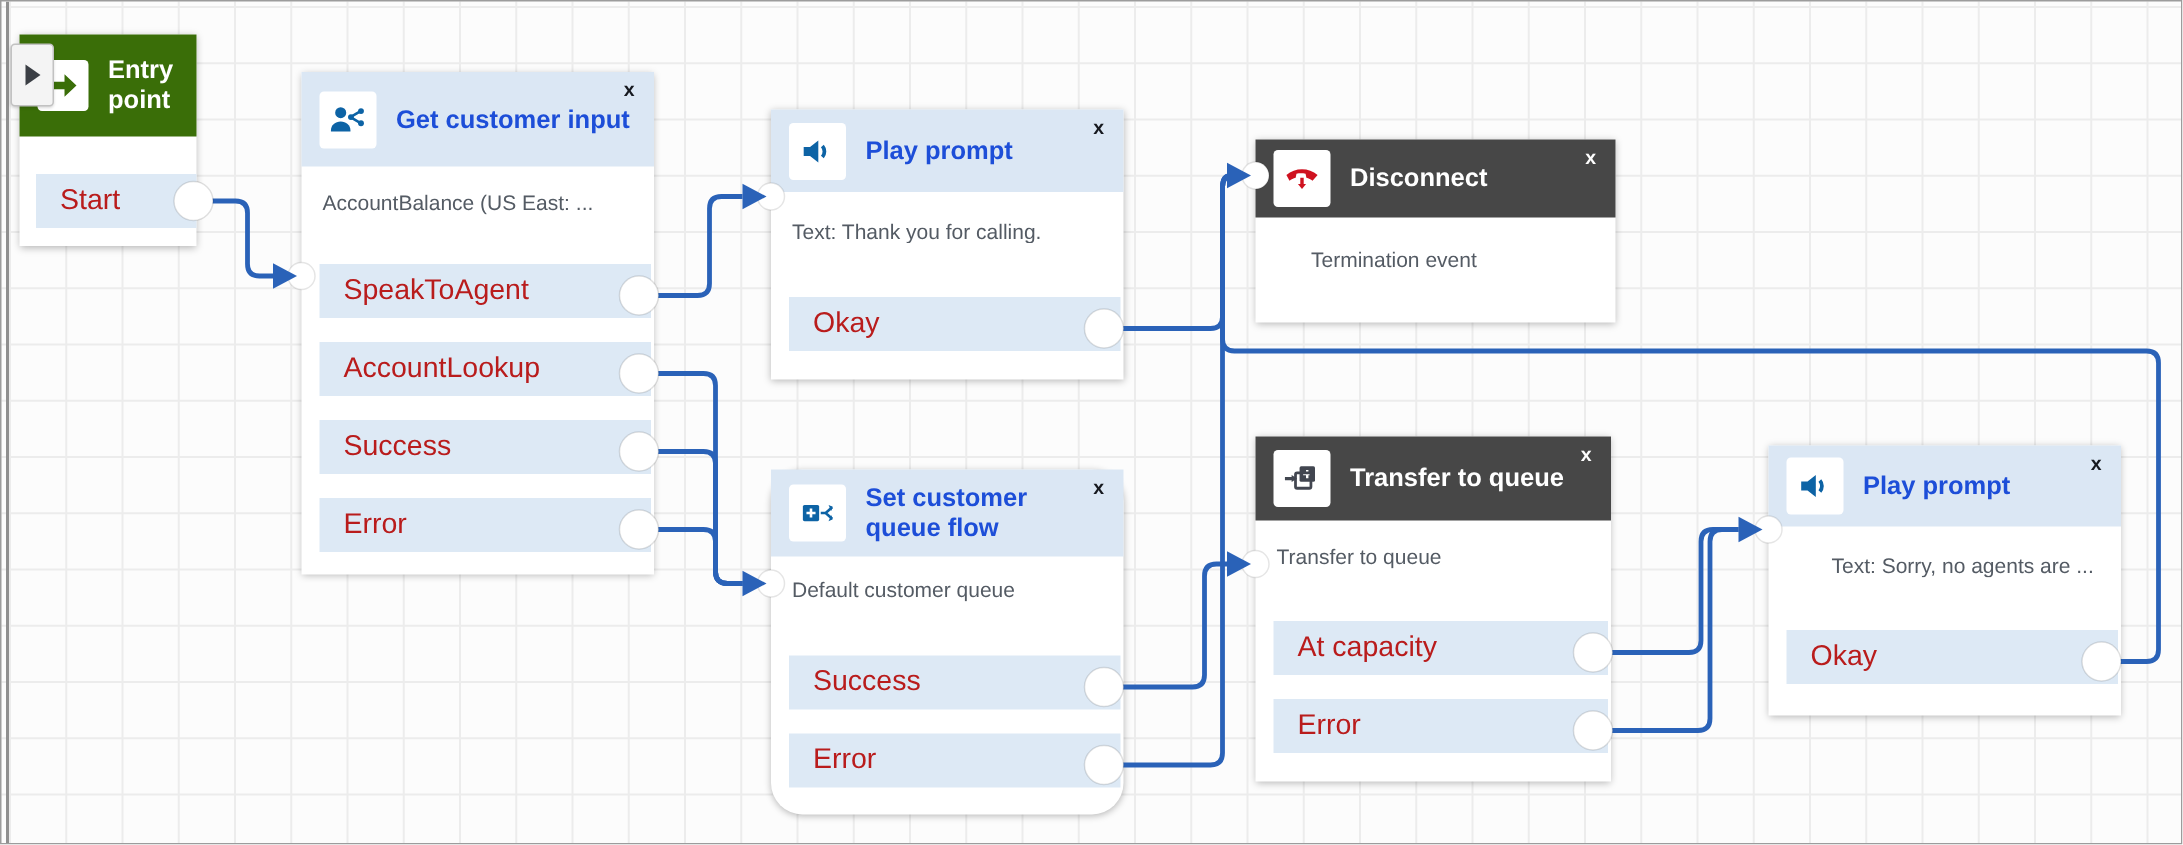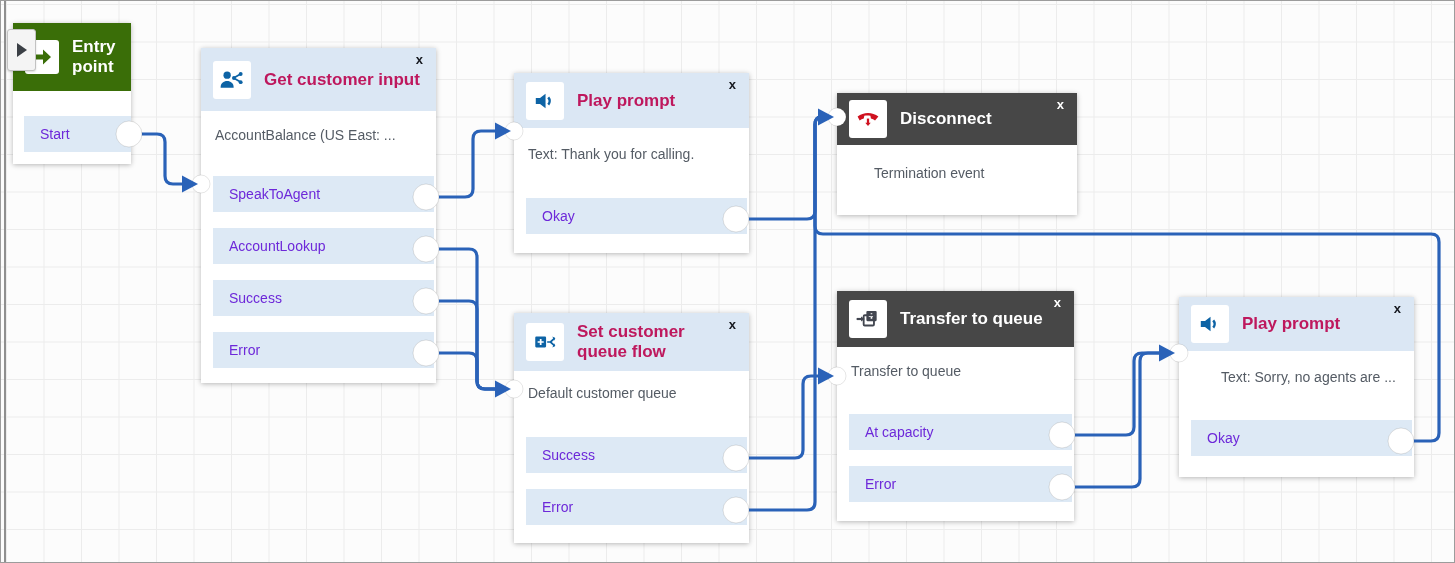--- a/index.html
+++ b/index.html
@@ -18,28 +18,28 @@
   }
   .expand-tab .tri{width:0;height:0;border-top:7px solid transparent;border-bottom:7px solid transparent;border-left:10px solid #3b3f45;}
   .block{position:absolute;background:#fff;box-shadow:0 1px 5px rgba(0,0,0,.28);box-sizing:border-box;z-index:1;}
   .hdr{position:relative;display:flex;align-items:center;padding:0 12px;box-sizing:border-box;}
   .hdr-light{background:#dbe7f4;}
   .hdr-dark{background:#474747;}
   .hdr-green{background:#3a6e08;}
   .iconbox{width:38px;height:38px;min-width:38px;background:#fff;border-radius:3px;display:flex;align-items:center;justify-content:center;}
   .iconbox-sm{width:34px;height:34px;min-width:34px;}
   .title{font-weight:bold;font-size:17px;line-height:20px;margin-left:13px;}
-  .hdr-light .title{color:#be185d;}
+  .hdr-light .title{color:#1d4ed8;}
   .hdr-dark .title,.hdr-green .title{color:#fff;}
   .close-x{position:absolute;top:4px;right:13px;font-weight:bold;font-size:13px;line-height:16px;color:#16191f;cursor:pointer;}
   .hdr-dark .close-x{color:#fff;}
   .annotation{font-weight:normal;font-size:14px;color:#545b64;padding:0 14px;white-space:nowrap;overflow:hidden;}
   .rows{margin:0 2px 0 12px;}
   .row{height:36px;background:#dde9f5;margin-bottom:16px;display:flex;align-items:center;padding-left:16px;box-sizing:border-box;}
-  .row-label{font-size:14px;color:#6d28d9;}
+  .row-label{font-size:19px;color:#b91c1c;}
   .conn-layer{position:absolute;left:0;top:0;z-index:5;pointer-events:none;}
   .conn-layer .clickable{pointer-events:stroke;}
 </style>
 </head>
 <body>
 
 <div class="frame">
   <div class="panel-edge"></div>
 
   <div class="expand-tab">
@@ -121,21 +121,21 @@
           <path d="M12 11.6v5" stroke="#cf1220" stroke-width="2.1" fill="none"></path>
           <path d="M9.5 15.4h5L12 18.4z" fill="#cf1220"></path>
         </svg>
       </div>
       <div class="title">Disconnect</div>
       <span class="close-x">x</span>
     </div>
     <div class="annotation" style="margin-top:20px;padding-left:37px;">Termination event</div>
   </div>
 
-  <div class="block" style="left:513px;top:312px;width:235px;height:230px;">
+  <div class="block" style="left:513px;top:312px;width:235px;height:230px;border-radius:21px;">
     <div class="hdr hdr-light" style="height:58px;">
       <div class="iconbox">
         <svg width="26" height="26" viewBox="0 0 24 24">
           <rect x="3" y="7" width="10" height="10" rx="1" fill="#0d63a5"></rect>
           <path d="M8 9.2v5.6M5.2 12h5.6" stroke="#fff" stroke-width="1.6"></path>
           <path d="M14 12h3M17 12l4-3.5M17 12l4 3.5" stroke="#0d63a5" stroke-width="1.6" fill="none"></path>
           <path d="M18.8 7l2.6 1.2-1 2.6z" fill="#0d63a5"></path>
           <path d="M18.8 17l2.6-1.2-1-2.6z" fill="#0d63a5"></path>
         </svg>
       </div>

